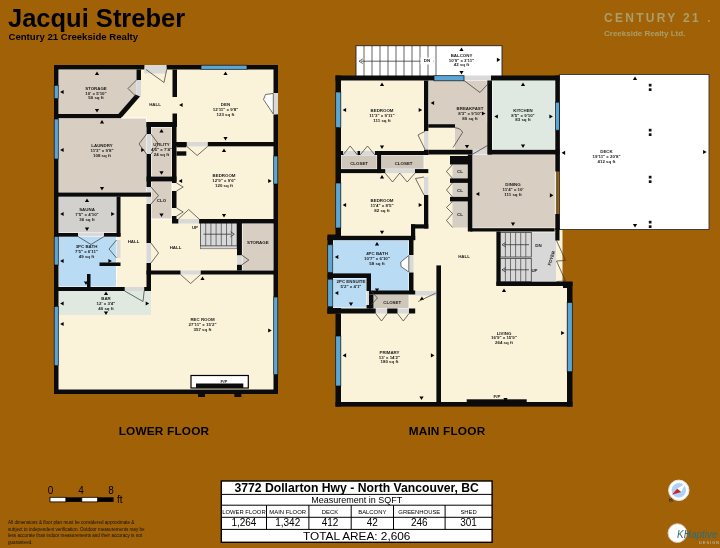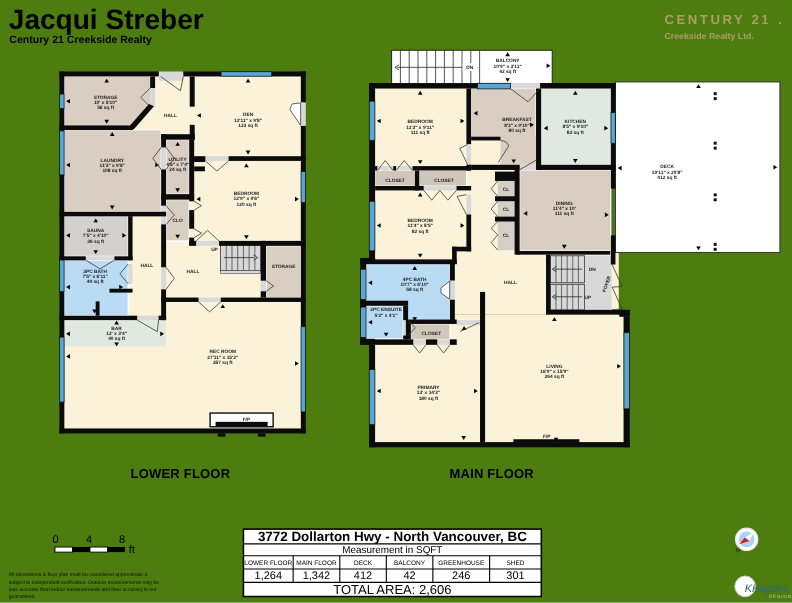--- a/index.html
+++ b/index.html
@@ -1,16 +1,16 @@
 <!DOCTYPE html>
 <html><head>
 <meta charset="utf-8">
 <style>
 html,body{margin:0;padding:0;background:#fff;}
-#page{position:relative;width:720px;height:548px;overflow:hidden;background:#4d7c0f;
+#page{position:relative;width:720px;height:548px;overflow:hidden;background:#a16207;
 font-family:"Liberation Sans", sans-serif;}
 svg{position:absolute;left:0;top:0;}
 text{font-family:"Liberation Sans", sans-serif;}
 .rl{font-size:4.4px;font-weight:bold;fill:#1a1a1a;text-anchor:middle;}
 .sw{stroke:#333;stroke-width:0.7;fill:none;}
 </style>
 </head>
 <body>
 <div id="page">
 <svg width="720" height="548" viewBox="0 0 720 548">

